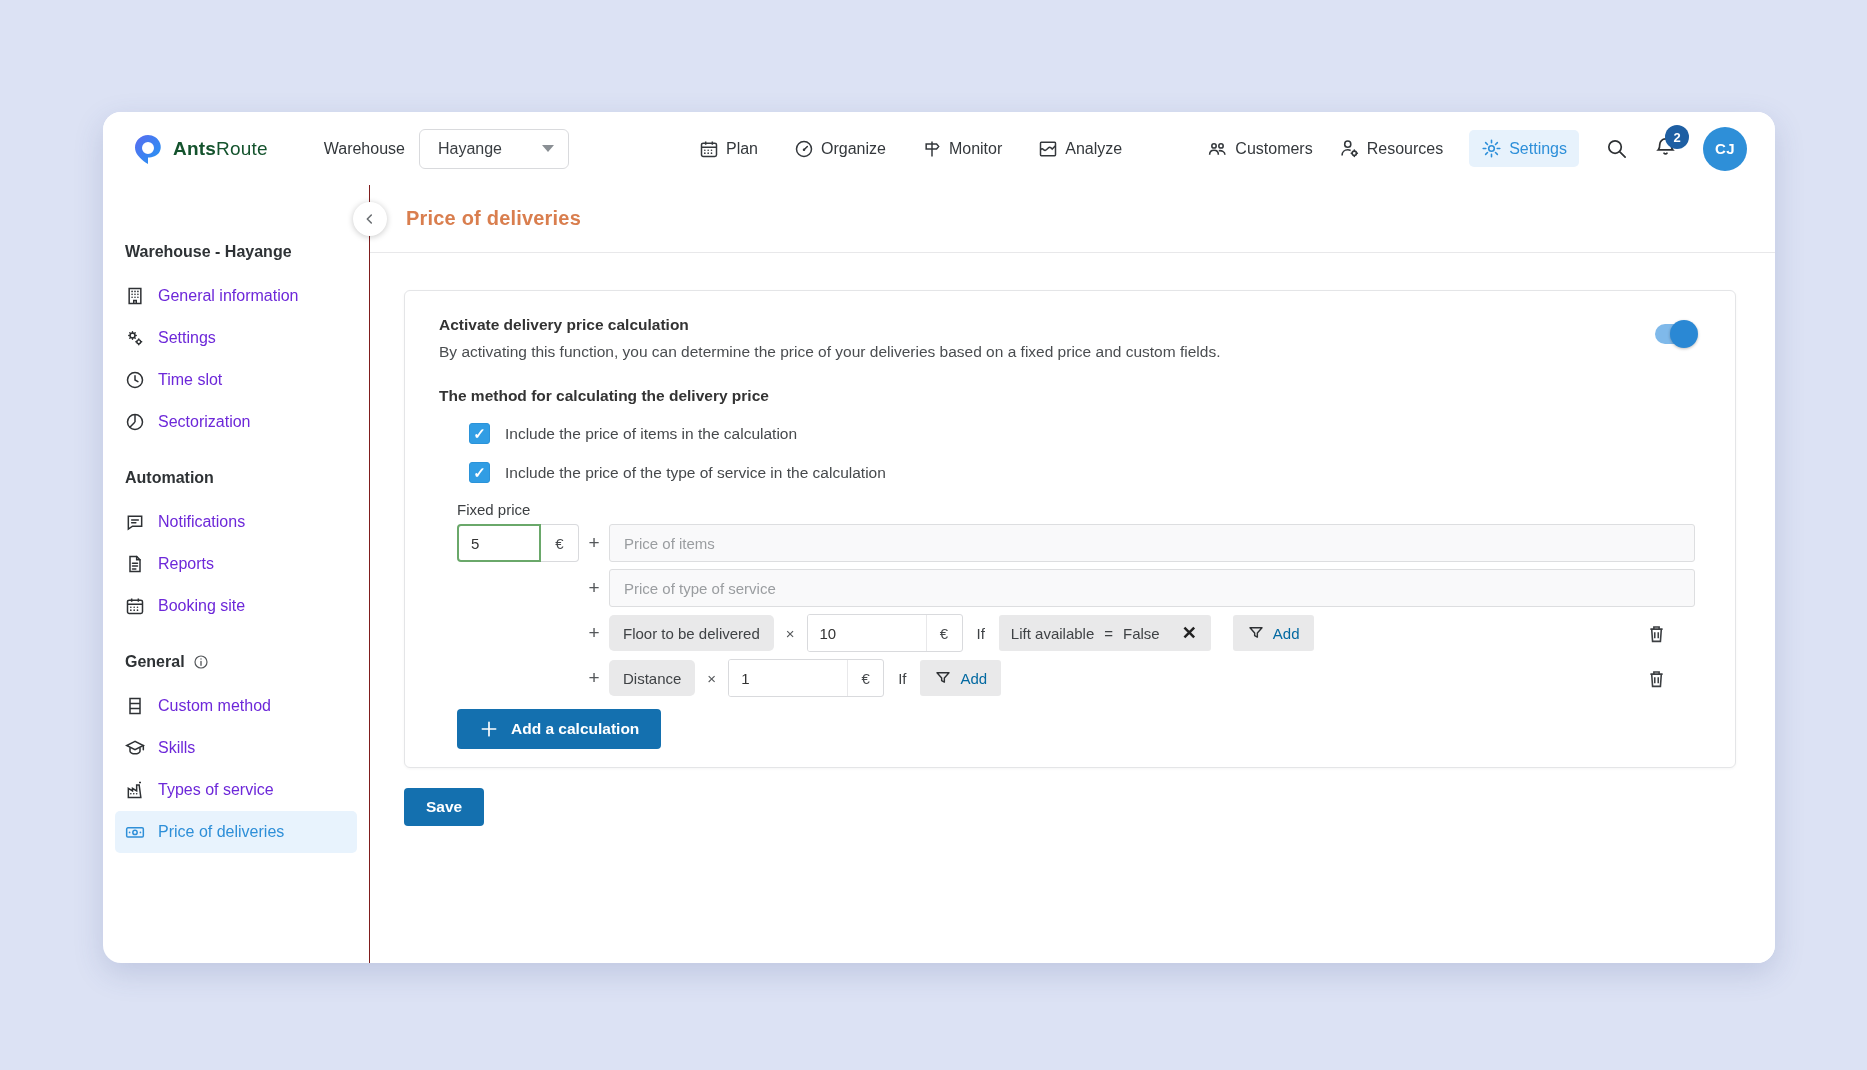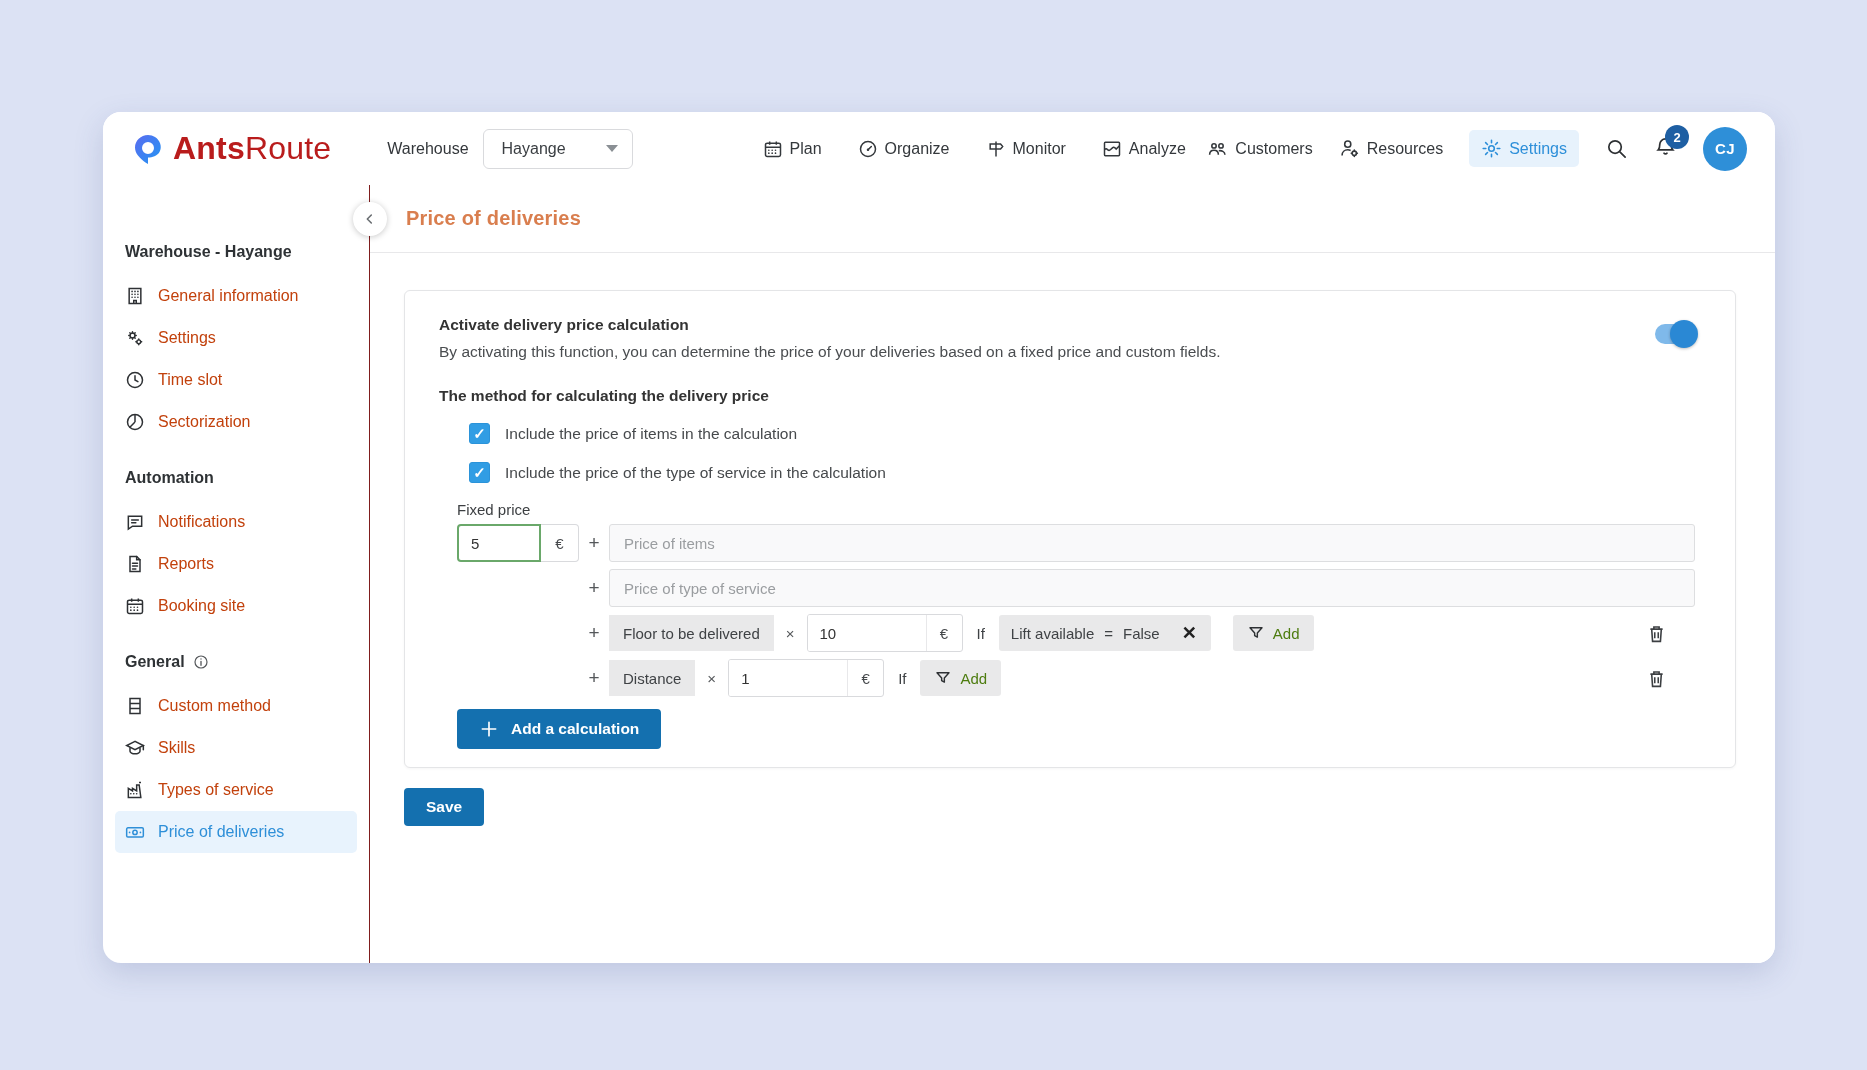--- a/index.html
+++ b/index.html
@@ -6,21 +6,21 @@
   html,body { width:1867px; height:1070px; overflow:hidden; }
   body { background:#dce2f4; font-family:"Liberation Sans", sans-serif; color:#3c3f42; }
 
   .window { position:absolute; left:103px; top:112px; width:1672px; height:851px;
             background:#fff; border-radius:18px; overflow:hidden;
             box-shadow:0 10px 30px rgba(60,80,140,.18); display:flex; flex-direction:column; }
 
   
   .navbar { height:73px; flex:0 0 73px; display:flex; align-items:center; padding:0 28px; background:#fff; }
   .logo { display:flex; align-items:center; gap:8px; }
-  .logo-text { font-size:32px; letter-spacing:.2px; color:#b91c1c; }
+  .logo-text { font-size:19px; letter-spacing:.2px; color:#14532d; }
   .logo-text b { font-weight:700; }
   .wh-group { display:flex; align-items:center; gap:14px; margin-left:56px;justify-content:space-between; }
   .wh-label { font-size:16px; color:#33373b; }
   .select { width:150px; height:40px; border:1px solid #d9dadd; border-radius:6px; display:flex; align-items:center;
             justify-content:space-between; padding:0 14px 0 18px; font-size:16px; color:#3a3e42; cursor:pointer; background:#fff; }
   .chev-down { width:0; height:0; border-left:6px solid transparent; border-right:6px solid transparent; border-top:7px solid #8a8f94; }
   .nav-menu { display:flex; align-items:center; gap:36px; margin-left:130px; }
   .nav-item { display:flex; align-items:center; gap:7px; font-size:16px; color:#34383c; cursor:pointer;justify-content:flex-end; }
   .nav-item svg { stroke:#34383c; }
   .nav-right { display:flex; align-items:center; gap:26px; margin-left:auto; }
@@ -31,21 +31,21 @@
   .badge { position:absolute; top:-10px; right:-12px; background:#1e5fa3; color:#fff; font-size:13px; font-weight:bold;
            width:24px; height:24px; border-radius:50%; display:flex; align-items:center; justify-content:center; }
   .avatar { width:44px; height:44px; border-radius:50%; background:#2e8fd8; color:#fff; font-weight:bold;
             font-size:15px; display:flex; align-items:center; justify-content:center; cursor:pointer; letter-spacing:.5px; }
 
   
   .body-wrap { flex:1; display:flex; min-height:0; }
   .sidebar { width:267px; flex:0 0 267px; border-right:1px solid #7f1d1d; padding:58px 12px 0 12px; }
   .side-section { margin-bottom:26px; }
   .side-title { font-size:16px; font-weight:bold; color:#2e3235; padding:0 10px; margin-bottom:14px; display:flex; align-items:center; gap:8px; }
-  .side-item { display:flex; align-items:center; gap:13px; padding:11px 10px; font-size:16px; color:#c2410c;
+  .side-item { display:flex; align-items:center; gap:13px; padding:11px 10px; font-size:16px; color:#6d28d9;
                border-radius:5px; cursor:pointer; }
   .side-item svg { stroke:#2e3134; flex:0 0 auto; }
   .side-item.active { background:#e8f3fd; color:#2e8fd8; }
   .side-item.active svg { stroke:#2e8fd8; }
 
   .main { flex:1; position:relative; background:#fff; min-width:0; }
   .main-header { height:68px; border-bottom:1px solid #e8e8ea; display:flex; align-items:center; padding-left:36px; position:relative; }
   .back-btn { position:absolute; left:-17px; top:17px; width:34px; height:34px; border-radius:50%; background:#fff;
               border:none; box-shadow:0 1px 6px rgba(0,0,0,.22); cursor:pointer; display:flex; align-items:center; justify-content:center; }
   .page-title { font-size:20px; color:#d97e4e; letter-spacing:.2px; }
@@ -72,31 +72,31 @@
   .left-col { width:122px; flex:0 0 122px; display:flex; }
   .fp-group { display:flex; height:38px; }
   .fp-input { width:84px; height:38px; border:2px solid #6aa86a; border-radius:4px 0 0 4px; padding:0 12px;
               font-size:15px; color:#333; outline:none; font-family:"Liberation Sans", sans-serif; }
   .fp-cur { width:38px; height:38px; border:1px solid #d9dadd; border-left:none; border-radius:0 4px 4px 0;
             display:flex; align-items:center; justify-content:center; font-size:15px; color:#45484b; background:#fff; }
   .plus { width:30px; flex:0 0 30px; text-align:center; font-size:19px; color:#55585b; }
   .ghost-field { flex:1; height:38px; background:#f9f9fa; border:1px solid #dddee0; border-radius:3px; padding:0 14px;
                  font-size:15px; color:#9a9da0; font-family:"Liberation Sans", sans-serif; margin-right:0; }
   .ghost-field::placeholder { color:#9a9da0; opacity:1; }
-  .chip { background:#e9e9ea; border:none; border-radius:0; padding:0 14px; height:36px; display:flex; align-items:center;
+  .chip { background:#e9e9ea; border:none; border-radius:5px; padding:0 14px; height:36px; display:flex; align-items:center;
           gap:10px; font-size:15px; color:#3f4245; cursor:pointer; font-family:"Liberation Sans", sans-serif; }
   .times { margin:0 12px; font-size:15px; color:#55585b; }
   .num-group { display:flex; height:38px; border:1px solid #d9dadd; border-radius:3px; background:#fff; overflow:hidden; }
   .num-input { width:118px; border:none; outline:none; padding:0 12px; font-size:15px; color:#333; font-family:"Liberation Sans", sans-serif; }
   .num-cur { width:36px; border-left:1px solid #e8e8ea; display:flex; align-items:center; justify-content:center; font-size:15px; color:#45484b; }
   .if-label { margin:0 14px; font-size:15px; color:#3f4245; }
   .cond-chip { background:#e9e9ea; border-radius:3px; height:36px; display:flex; align-items:center; gap:10px; padding:0 12px; font-size:15px; color:#3f4245; }
   .cond-x { background:none; border:none; cursor:pointer; font-size:18px; font-weight:bold; color:#222; padding:0 2px; margin-left:10px; }
   .add-filter { background:#e9e9ea; border:none; border-radius:3px; height:36px; display:flex; align-items:center; gap:8px;
-                padding:0 14px; font-size:15px; color:#4d7c0f; cursor:pointer; margin-left:22px; font-family:"Liberation Sans", sans-serif; }
+                padding:0 14px; font-size:15px; color:#0369a1; cursor:pointer; margin-left:22px; font-family:"Liberation Sans", sans-serif; }
   .trash-btn { margin-left:auto; margin-right:28px; background:none; border:none; cursor:pointer; display:flex; }
   .add-calc { margin-top:12px; background:#1470af; border:none; border-radius:4px; color:#fff; font-weight:bold;
               font-size:15.5px; height:40px; padding:0 22px; display:flex; align-items:center; gap:12px; cursor:pointer;
               font-family:"Liberation Sans", sans-serif; }
   .save-btn { margin:20px 0 0 34px; background:#1470af; border:none; border-radius:4px; color:#fff; font-weight:bold;
               font-size:15.5px; height:38px; padding:0 22px; cursor:pointer; font-family:"Liberation Sans", sans-serif; }
 </style>
 </head>
 <body>
 

